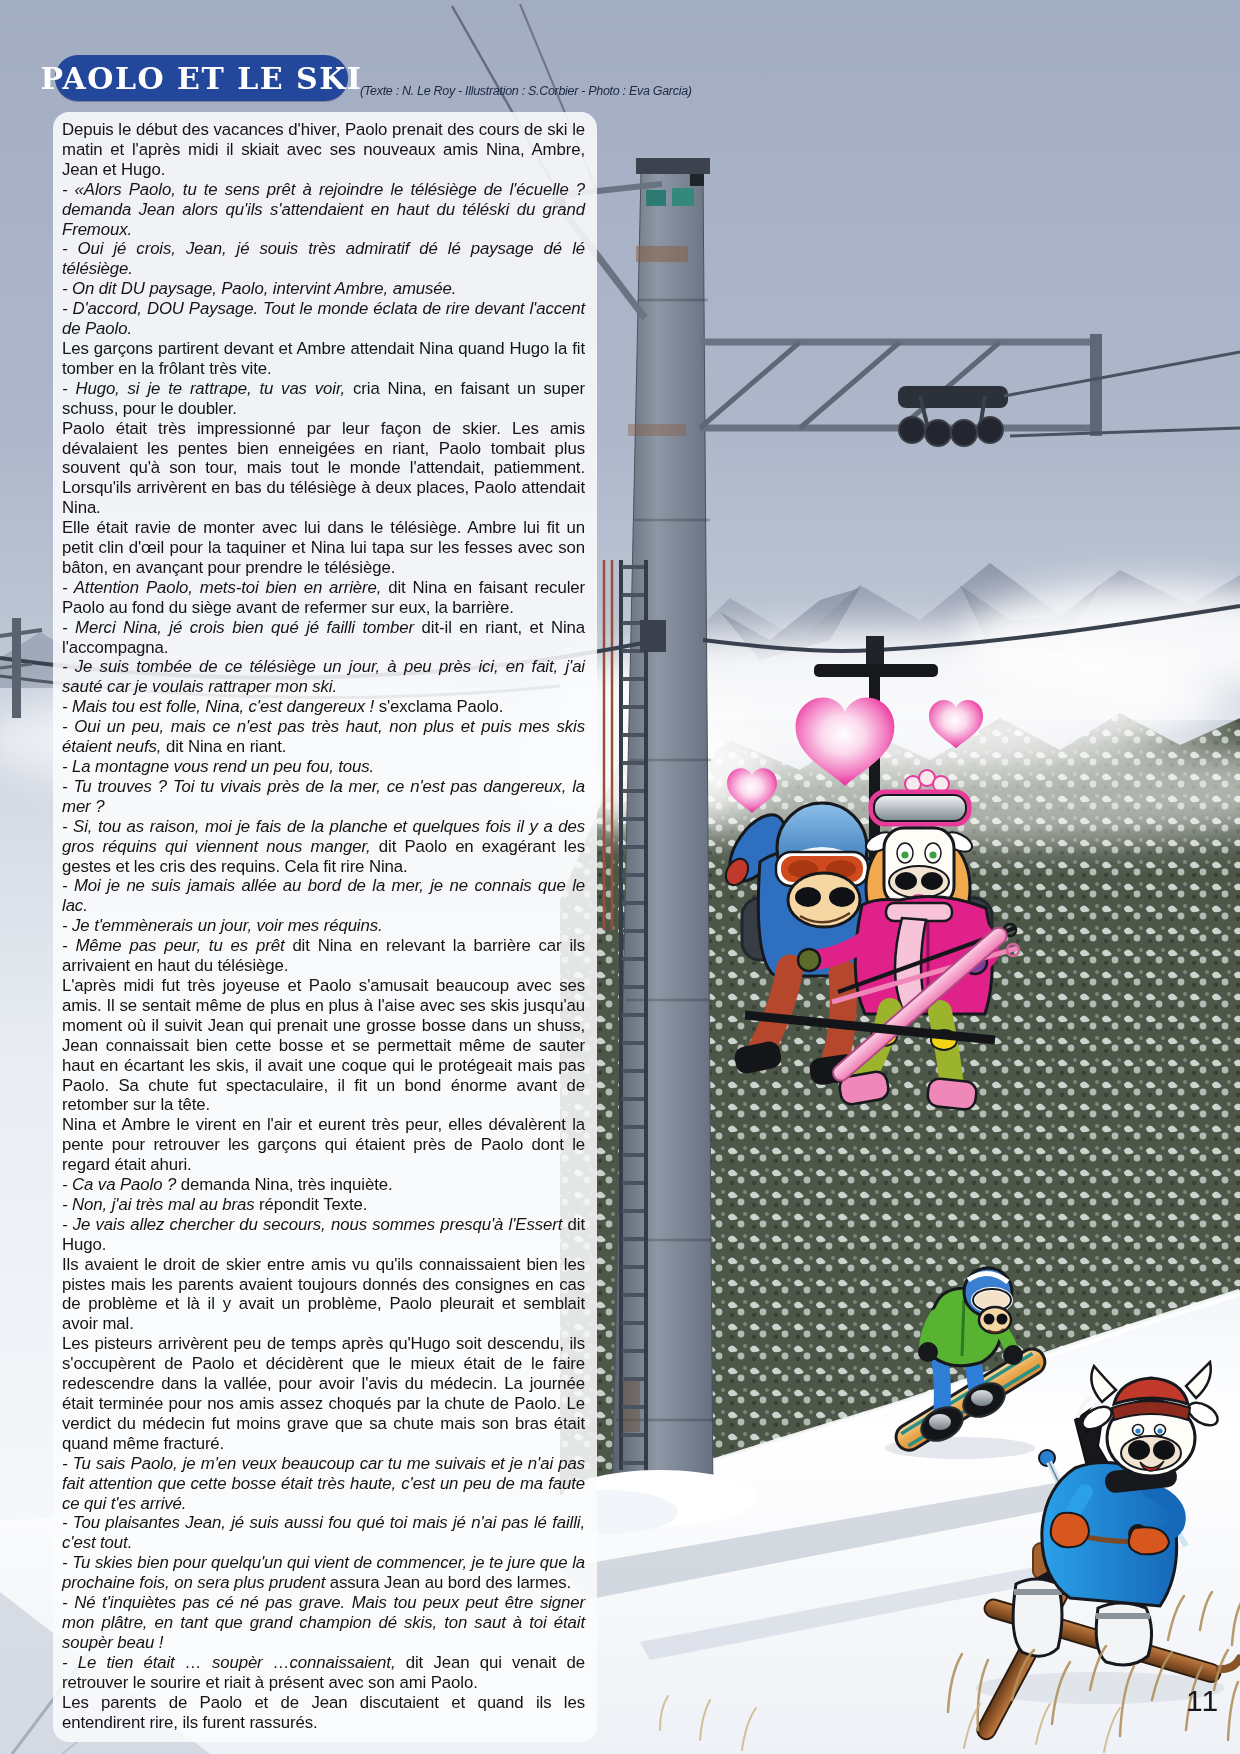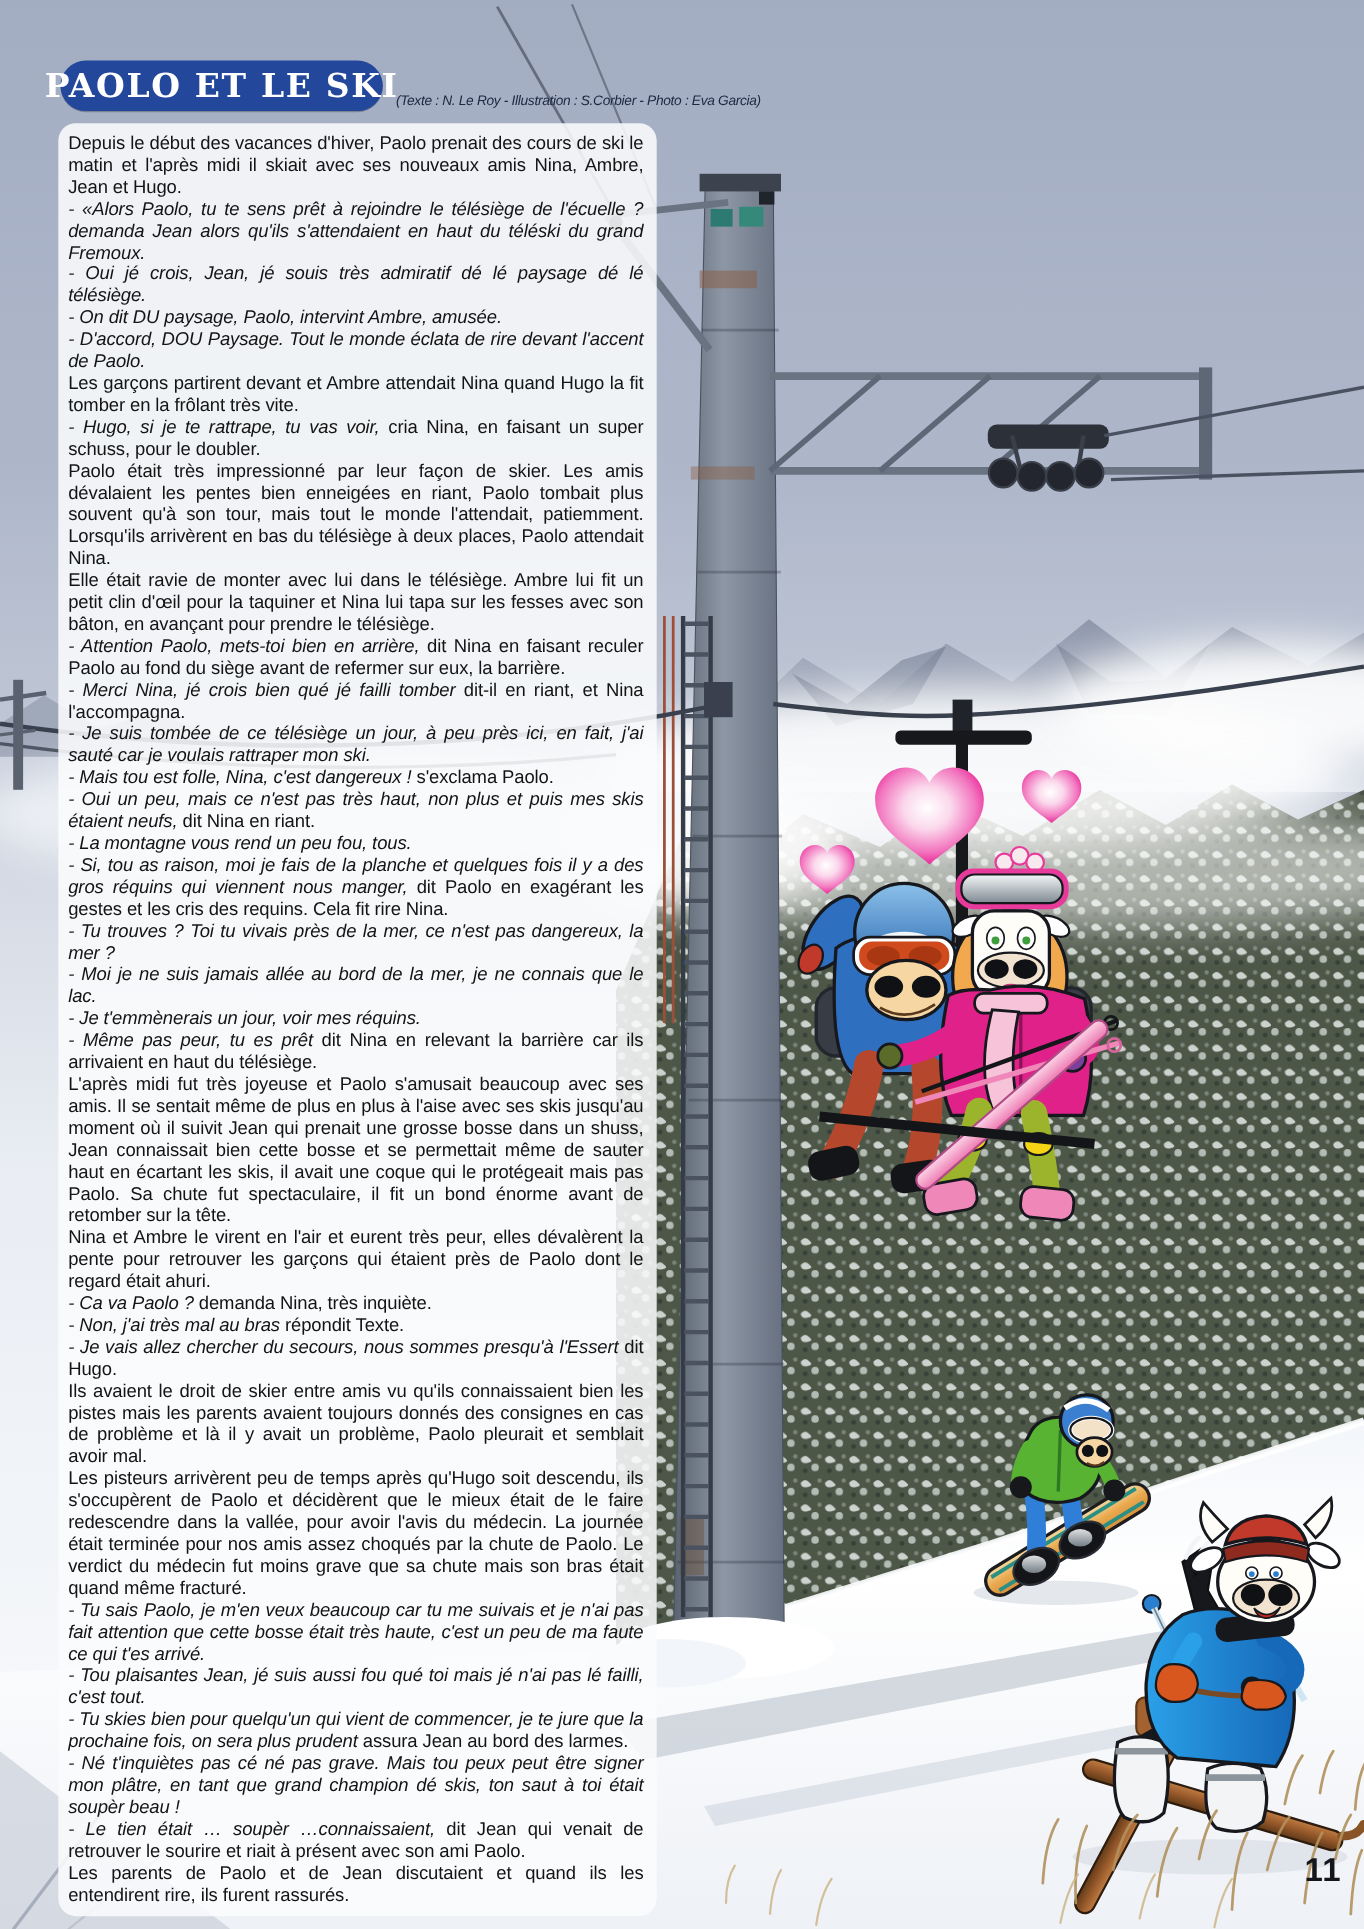--- a/index.html
+++ b/index.html
@@ -7,21 +7,21 @@
   svg.bg{position:absolute;left:0;top:0;width:1240px;height:1754px;display:block;}
   .banner{position:absolute;left:55px;top:55px;width:293px;height:46px;background:#23479b;border-radius:23px;
           display:flex;align-items:center;justify-content:center;box-shadow:0 1px 0 rgba(0,0,0,.25);}
   .banner span{font-family:"DejaVu Serif","Liberation Serif",serif;font-weight:bold;font-size:30px;letter-spacing:1.5px;color:#ffffff;white-space:nowrap;}
   .credits{position:absolute;left:360px;top:84px;font-style:italic;font-size:12.5px;letter-spacing:-.3px;color:#1c2742;white-space:nowrap;}
   .storybox{position:absolute;left:53px;top:112px;width:544px;box-sizing:border-box;
             background:rgba(250,251,253,0.87);border-radius:16px;padding:8px 12px 10px 9px;
             font-size:16.8px;line-height:19.9px;letter-spacing:-.1px;color:#141414;}
   .storybox p{margin:0;text-align:justify;}
   .it{font-style:italic;}
-  .pagenum{position:absolute;left:1186px;top:1684px;font-weight:bold;font-size:30px;color:#15161c;letter-spacing:1px;}
+  .pagenum{position:absolute;left:1186px;top:1684px;font-weight:normal;font-size:30px;color:#15161c;letter-spacing:1px;}
 </style>
 </head>
 <body>
 
 <div class="page">
 
 <svg class="bg" viewBox="0 0 1240 1754">
   <defs>
     <linearGradient id="skyGrad" x1="0" y1="0" x2="0" y2="1">
       <stop offset="0" stop-color="#a3adc2"></stop>
@@ -396,22 +396,22 @@
         <p><span class="re">Les garçons partirent devant et Ambre attendait Nina quand Hugo la fit tomber en la frôlant très vite.</span></p>
         <p><span class="it">- Hugo, si je te rattrape, tu vas voir,</span><span class="re"> cria Nina, en faisant un super schuss, pour le doubler.</span></p>
         <p><span class="re">Paolo était très impressionné par leur façon de skier. Les amis dévalaient les pentes bien enneigées en riant, Paolo tombait plus souvent qu'à son tour, mais tout le monde l'attendait, patiemment. Lorsqu'ils arrivèrent en bas du télésiège à deux places, Paolo attendait Nina.</span></p>
         <p><span class="re">Elle était ravie de monter avec lui dans le télésiège. Ambre lui fit un petit clin d'œil pour la taquiner et Nina lui tapa sur les fesses avec son bâton, en avançant pour prendre le télésiège.</span></p>
         <p><span class="it">- Attention Paolo, mets-toi bien en arrière,</span><span class="re"> dit Nina en faisant reculer Paolo au fond du siège avant de refermer sur eux, la barrière.</span></p>
         <p><span class="it">- Merci Nina, jé crois bien qué jé failli tomber</span><span class="re"> dit-il en riant, et Nina l'accompagna.</span></p>
         <p><span class="it">- Je suis tombée de ce télésiège un jour, à peu près ici, en fait, j'ai sauté car je voulais rattraper mon ski.</span></p>
         <p><span class="it">- Mais tou est folle, Nina, c'est dangereux !</span><span class="re"> s'exclama Paolo.</span></p>
         <p><span class="it">- Oui un peu, mais ce n'est pas très haut, non plus et puis mes skis étaient neufs,</span><span class="re"> dit Nina en riant.</span></p>
         <p><span class="it">- La montagne vous rend un peu fou, tous.</span></p>
+        <p><span class="it">- Tu trouves ? Toi tu vivais près de la mer, ce n'est pas dangereux, la mer ?</span></p>
         <p><span class="it">- Si, tou as raison, moi je fais de la planche et quelques fois il y a des gros réquins qui viennent nous manger,</span><span class="re"> dit Paolo en exagérant les gestes et les cris des requins. Cela fit rire Nina.</span></p>
-        <p><span class="it">- Tu trouves ? Toi tu vivais près de la mer, ce n'est pas dangereux, la mer ?</span></p>
         <p><span class="it">- Moi je ne suis jamais allée au bord de la mer, je ne connais que le lac.</span></p>
         <p><span class="it">- Je t'emmènerais un jour, voir mes réquins.</span></p>
         <p><span class="it">- Même pas peur, tu es prêt</span><span class="re"> dit Nina en relevant la barrière car ils arrivaient en haut du télésiège.</span></p>
         <p><span class="re">L'après midi fut très joyeuse et Paolo s'amusait beaucoup avec ses amis. Il se sentait même de plus en plus à l'aise avec ses skis jusqu'au moment où il suivit Jean qui prenait une grosse bosse dans un shuss, Jean connaissait bien cette bosse et se permettait même de sauter haut en écartant les skis, il avait une coque qui le protégeait mais pas Paolo. Sa chute fut spectaculaire, il fit un bond énorme avant de retomber sur la tête.</span></p>
         <p><span class="re">Nina et Ambre le virent en l'air et eurent très peur, elles dévalèrent la pente pour retrouver les garçons qui étaient près de Paolo dont le regard était ahuri.</span></p>
         <p><span class="it">- Ca va Paolo ?</span><span class="re"> demanda Nina, très inquiète.</span></p>
         <p><span class="it">- Non, j'ai très mal au bras</span><span class="re"> répondit Texte.</span></p>
         <p><span class="it">- Je vais allez chercher du secours, nous sommes presqu'à l'Essert</span><span class="re"> dit Hugo.</span></p>
         <p><span class="re">Ils avaient le droit de skier entre amis vu qu'ils connaissaient bien les pistes mais les parents avaient toujours donnés des consignes en cas de problème et là il y avait un problème, Paolo pleurait et semblait avoir mal.</span></p>
         <p><span class="re">Les pisteurs arrivèrent peu de temps après qu'Hugo soit descendu, ils s'occupèrent de Paolo et décidèrent que le mieux était de le faire redescendre dans la vallée, pour avoir l'avis du médecin. La journée était terminée pour nos amis assez choqués par la chute de Paolo. Le verdict du médecin fut moins grave que sa chute mais son bras était quand même fracturé.</span></p>

